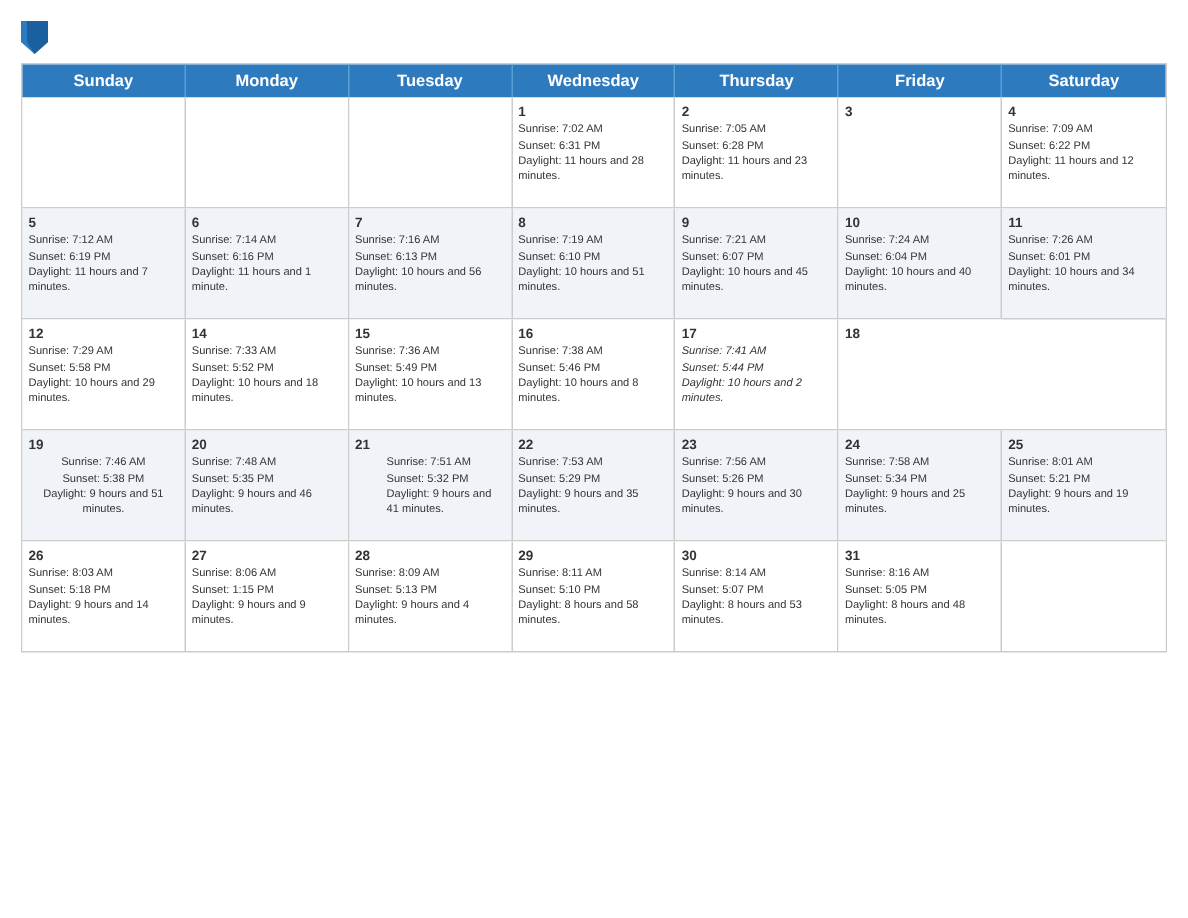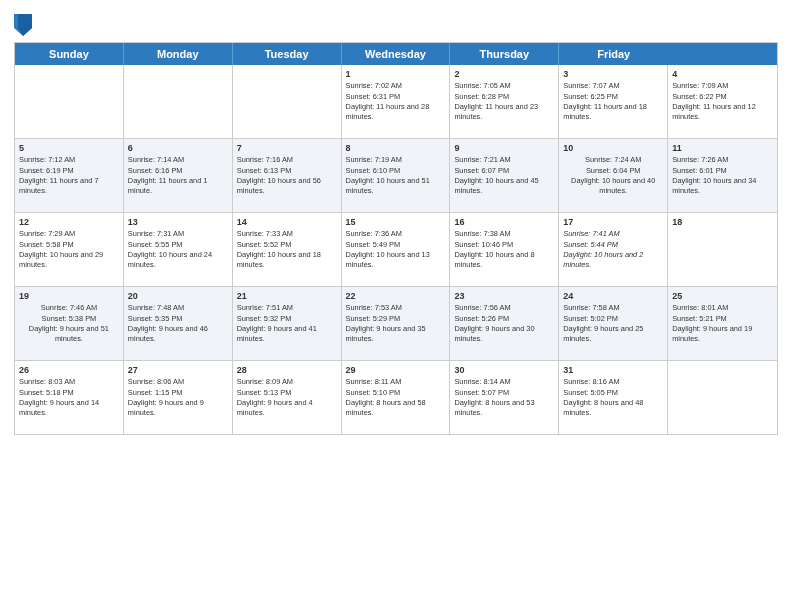--- a/index.html
+++ b/index.html
@@ -134,43 +134,41 @@
   </div>
 
   <div class="calendar">
     <div class="cal-header">
     <div class="cal-header-cell">Sunday</div>
         <div class="cal-header-cell">Monday</div>
         <div class="cal-header-cell">Tuesday</div>
         <div class="cal-header-cell">Wednesday</div>
         <div class="cal-header-cell">Thursday</div>
         <div class="cal-header-cell">Friday</div>
+        <div class="cal-header-cell">Saturday</div>
       </div>
     <div class="cal-body">
     <div class="cal-row">
           <div class="cal-cell"></div>
           <div class="cal-cell"></div>
           <div class="cal-cell"></div>
           <div class="cal-cell">
             <div class="cell-date">1</div>
             <div class="cell-content" style="white-space: pre-line;">Sunrise: 7:02 AM
 Sunset: 6:31 PM
 Daylight: 11 hours and 28 minutes.</div>
           </div>
           <div class="cal-cell">
             <div class="cell-date">2</div>
             <div class="cell-content" style="white-space: pre-line;">Sunrise: 7:05 AM
 Sunset: 6:28 PM
 Daylight: 11 hours and 23 minutes.</div>
           </div>
           <div class="cal-cell">
             <div class="cell-date">3</div>
-            <div class="cell-content" style="white-space: pre-line;">Sunrise: 7:07 AM
-Sunset: 6:25 PM
-Daylight: 11 hours and 18 minutes.</div>
           </div>
           <div class="cal-cell">
             <div class="cell-date">4</div>
             <div class="cell-content" style="white-space: pre-line;">Sunrise: 7:09 AM
 Sunset: 6:22 PM
 Daylight: 11 hours and 12 minutes.</div>
           </div>
         </div>
         <div class="cal-row">
           <div class="cal-cell alt-row">
@@ -198,60 +196,54 @@
 Daylight: 10 hours and 51 minutes.</div>
           </div>
           <div class="cal-cell alt-row">
             <div class="cell-date">9</div>
             <div class="cell-content" style="white-space: pre-line;">Sunrise: 7:21 AM
 Sunset: 6:07 PM
 Daylight: 10 hours and 45 minutes.</div>
           </div>
           <div class="cal-cell alt-row">
             <div class="cell-date">10</div>
-            <div class="cell-content" style="white-space: pre-line; text-align: center;">Sunrise: 7:24 AM
+            <div class="cell-content" style="white-space: pre-line;">Sunrise: 7:24 AM
 Sunset: 6:04 PM
 Daylight: 10 hours and 40 minutes.</div>
           </div>
           <div class="cal-cell alt-row">
             <div class="cell-date">11</div>
             <div class="cell-content" style="white-space: pre-line;">Sunrise: 7:26 AM
 Sunset: 6:01 PM
 Daylight: 10 hours and 34 minutes.</div>
           </div>
         </div>
         <div class="cal-row">
           <div class="cal-cell">
             <div class="cell-date">12</div>
             <div class="cell-content" style="white-space: pre-line;">Sunrise: 7:29 AM
 Sunset: 5:58 PM
 Daylight: 10 hours and 29 minutes.</div>
           </div>
           <div class="cal-cell">
-            <div class="cell-date">13</div>
-            <div class="cell-content" style="white-space: pre-line;">Sunrise: 7:31 AM
-Sunset: 5:55 PM
-Daylight: 10 hours and 24 minutes.</div>
-          </div>
-          <div class="cal-cell">
             <div class="cell-date">14</div>
             <div class="cell-content" style="white-space: pre-line;">Sunrise: 7:33 AM
 Sunset: 5:52 PM
 Daylight: 10 hours and 18 minutes.</div>
           </div>
           <div class="cal-cell">
             <div class="cell-date">15</div>
             <div class="cell-content" style="white-space: pre-line;">Sunrise: 7:36 AM
 Sunset: 5:49 PM
 Daylight: 10 hours and 13 minutes.</div>
           </div>
           <div class="cal-cell">
             <div class="cell-date">16</div>
             <div class="cell-content" style="white-space: pre-line;">Sunrise: 7:38 AM
-Sunset: 10:46 PM
+Sunset: 5:46 PM
 Daylight: 10 hours and 8 minutes.</div>
           </div>
           <div class="cal-cell">
             <div class="cell-date">17</div>
             <div class="cell-content" style="white-space: pre-line; font-style: italic;">Sunrise: 7:41 AM
 Sunset: 5:44 PM
 Daylight: 10 hours and 2 minutes.</div>
           </div>
           <div class="cal-cell">
             <div class="cell-date">18</div>
@@ -265,40 +257,40 @@
 Daylight: 9 hours and 51 minutes.</div>
           </div>
           <div class="cal-cell alt-row">
             <div class="cell-date">20</div>
             <div class="cell-content" style="white-space: pre-line;">Sunrise: 7:48 AM
 Sunset: 5:35 PM
 Daylight: 9 hours and 46 minutes.</div>
           </div>
           <div class="cal-cell alt-row">
             <div class="cell-date">21</div>
-            <div class="cell-content" style="white-space: pre-line;">Sunrise: 7:51 AM
+            <div class="cell-content" style="white-space: pre-line; margin-left: 21px;">Sunrise: 7:51 AM
 Sunset: 5:32 PM
 Daylight: 9 hours and 41 minutes.</div>
           </div>
           <div class="cal-cell alt-row">
             <div class="cell-date">22</div>
             <div class="cell-content" style="white-space: pre-line;">Sunrise: 7:53 AM
 Sunset: 5:29 PM
 Daylight: 9 hours and 35 minutes.</div>
           </div>
           <div class="cal-cell alt-row">
             <div class="cell-date">23</div>
             <div class="cell-content" style="white-space: pre-line;">Sunrise: 7:56 AM
 Sunset: 5:26 PM
 Daylight: 9 hours and 30 minutes.</div>
           </div>
           <div class="cal-cell alt-row">
             <div class="cell-date">24</div>
             <div class="cell-content" style="white-space: pre-line;">Sunrise: 7:58 AM
-Sunset: 5:02 PM
+Sunset: 5:34 PM
 Daylight: 9 hours and 25 minutes.</div>
           </div>
           <div class="cal-cell alt-row">
             <div class="cell-date">25</div>
             <div class="cell-content" style="white-space: pre-line;">Sunrise: 8:01 AM
 Sunset: 5:21 PM
 Daylight: 9 hours and 19 minutes.</div>
           </div>
         </div>
         <div class="cal-row">

